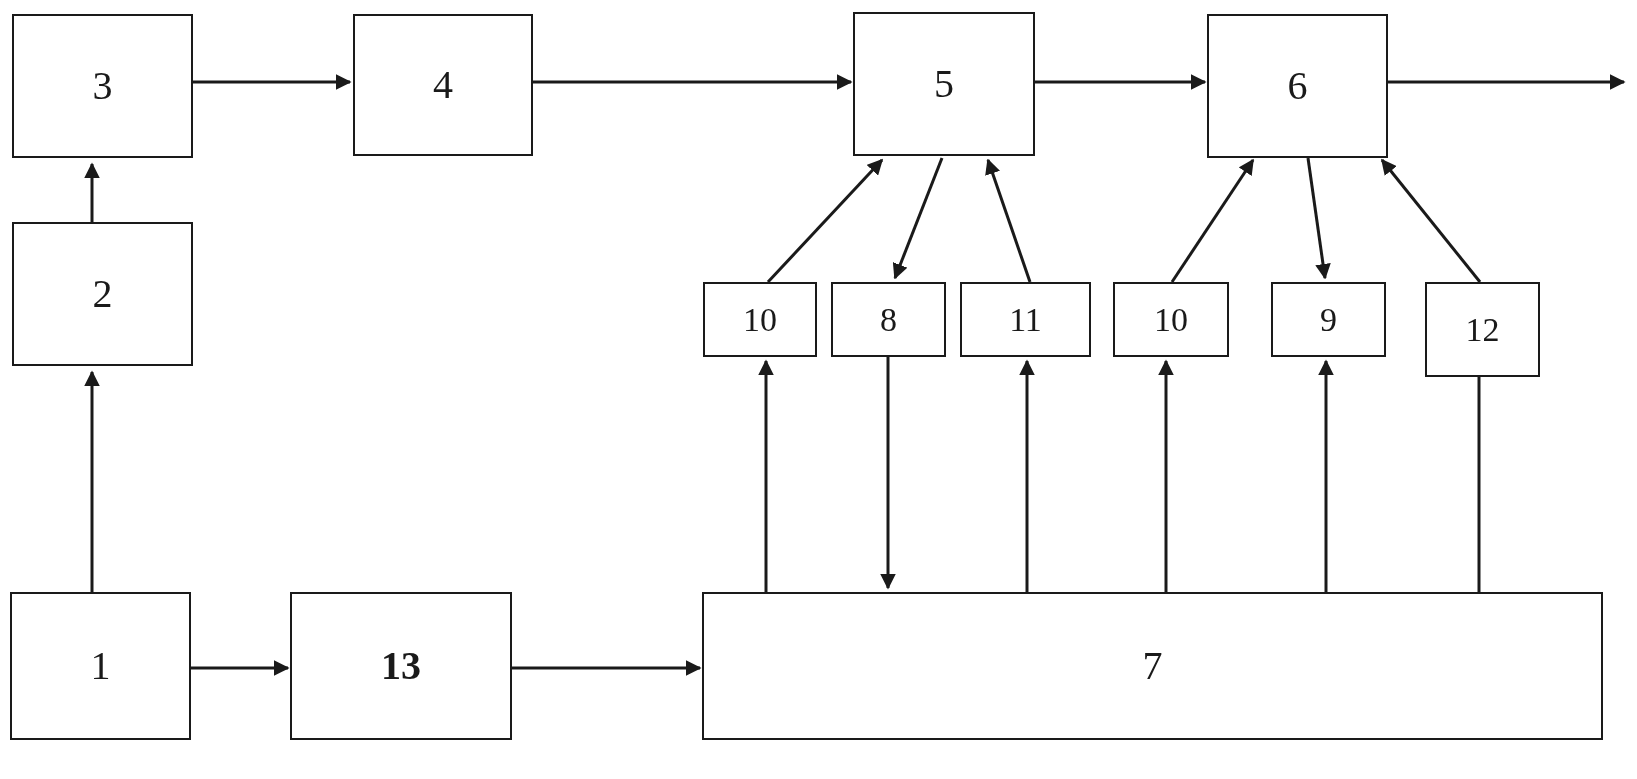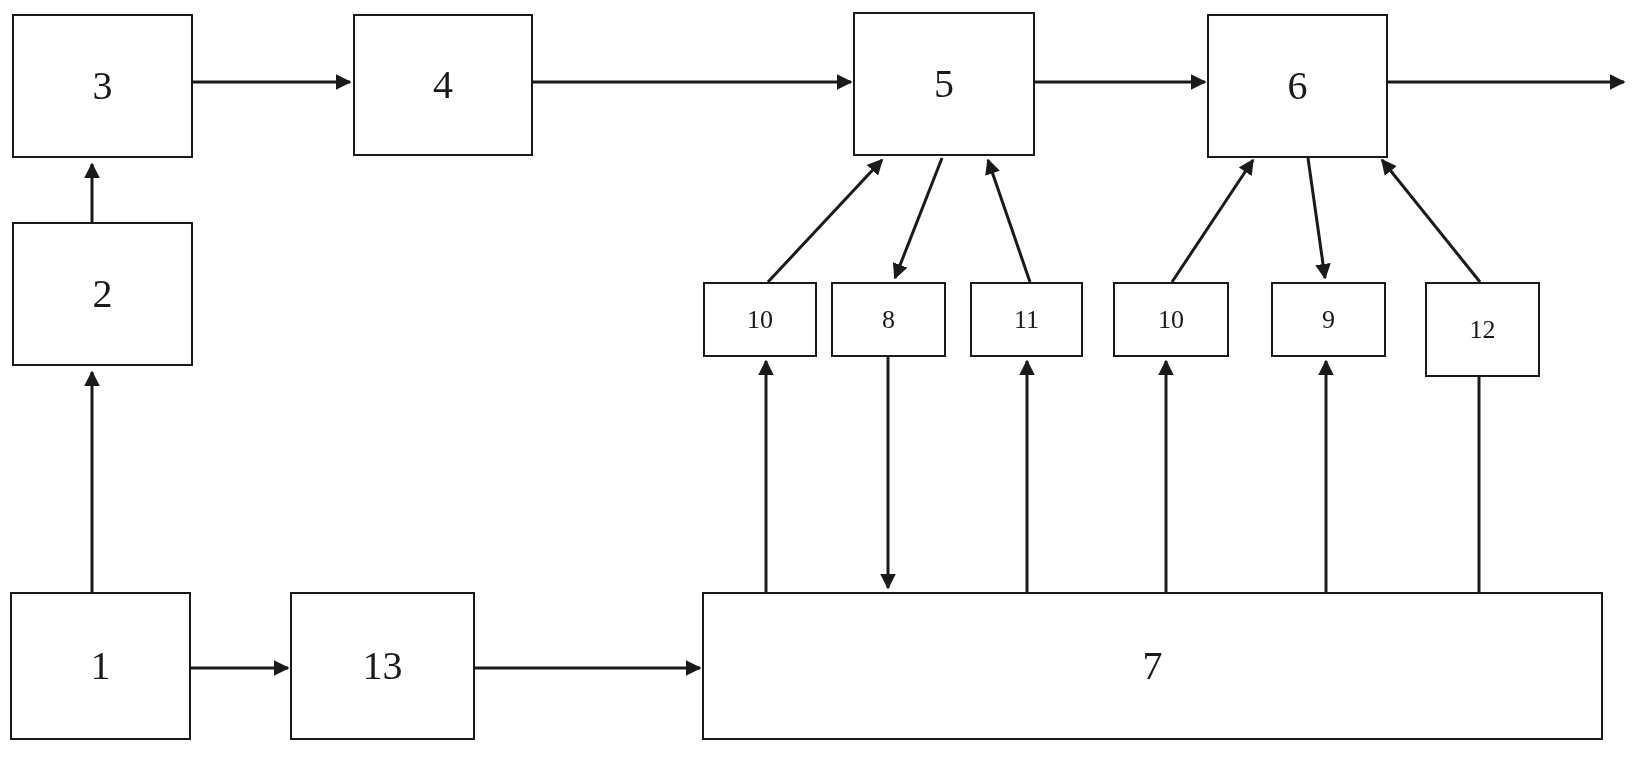--- a/index.html
+++ b/index.html
@@ -38,21 +38,21 @@
     font-weight: 400;
     line-height: 1;
     user-select: none;
   }
   .node-label {
     display: block;
     text-align: center;
     font-family: "Liberation Serif", "DejaVu Serif", serif;
   }
   .size-large { font-size: 40px; }
-  .size-small { font-size: 26px; }
+  .size-small { font-size: 34px; }
 </style>
 </head>
 <body>
 
 <div id="diagram-root">
 
   <svg id="diagram-svg" viewBox="0 0 1637 779" xmlns="http://www.w3.org/2000/svg">
     <defs>
       <marker id="ah" viewBox="0 0 10 10" refX="9" refY="5" markerWidth="5.2" markerHeight="5.2" orient="auto-start-reverse" markerUnits="strokeWidth">
         <path d="M 0 0 L 10 5 L 0 10 z" fill="#1a1a1a"></path>
@@ -124,41 +124,41 @@
   </div>
 
   <div class="node-box size-small" style="left:703px; top:282px; width:114px; height:75px;">
     <span class="node-label">10</span>
   </div>
 
   <div class="node-box size-small" style="left:831px; top:282px; width:115px; height:75px;">
     <span class="node-label">8</span>
   </div>
 
-  <div class="node-box size-small" style="left:960px; top:282px; width:113px; height:75px;margin-left:10px;">
+  <div class="node-box size-small" style="left:960px; top:282px; width:131px; height:75px;">
     <span class="node-label">11</span>
   </div>
 
   <div class="node-box size-small" style="left:1113px; top:282px; width:116px; height:75px;">
     <span class="node-label">10</span>
   </div>
 
   <div class="node-box size-small" style="left:1271px; top:282px; width:115px; height:75px;">
     <span class="node-label">9</span>
   </div>
 
   <div class="node-box size-small" style="left:1425px; top:282px; width:115px; height:95px;">
     <span class="node-label">12</span>
   </div>
 
   <div class="node-box size-large" style="left:10px; top:592px; width:181px; height:148px;">
     <span class="node-label">1</span>
   </div>
 
-  <div class="node-box size-large" style="left:290px; top:592px; width:185px; height:148px;">
+  <div class="node-box size-large" style="left:290px; top:592px; width:222px; height:148px;font-weight:bold;">
     <span class="node-label">13</span>
   </div>
 
   <div class="node-box size-large" style="left:702px; top:592px; width:901px; height:148px;">
     <span class="node-label">7</span>
   </div>
 
 </div>
 
 </body></html>

